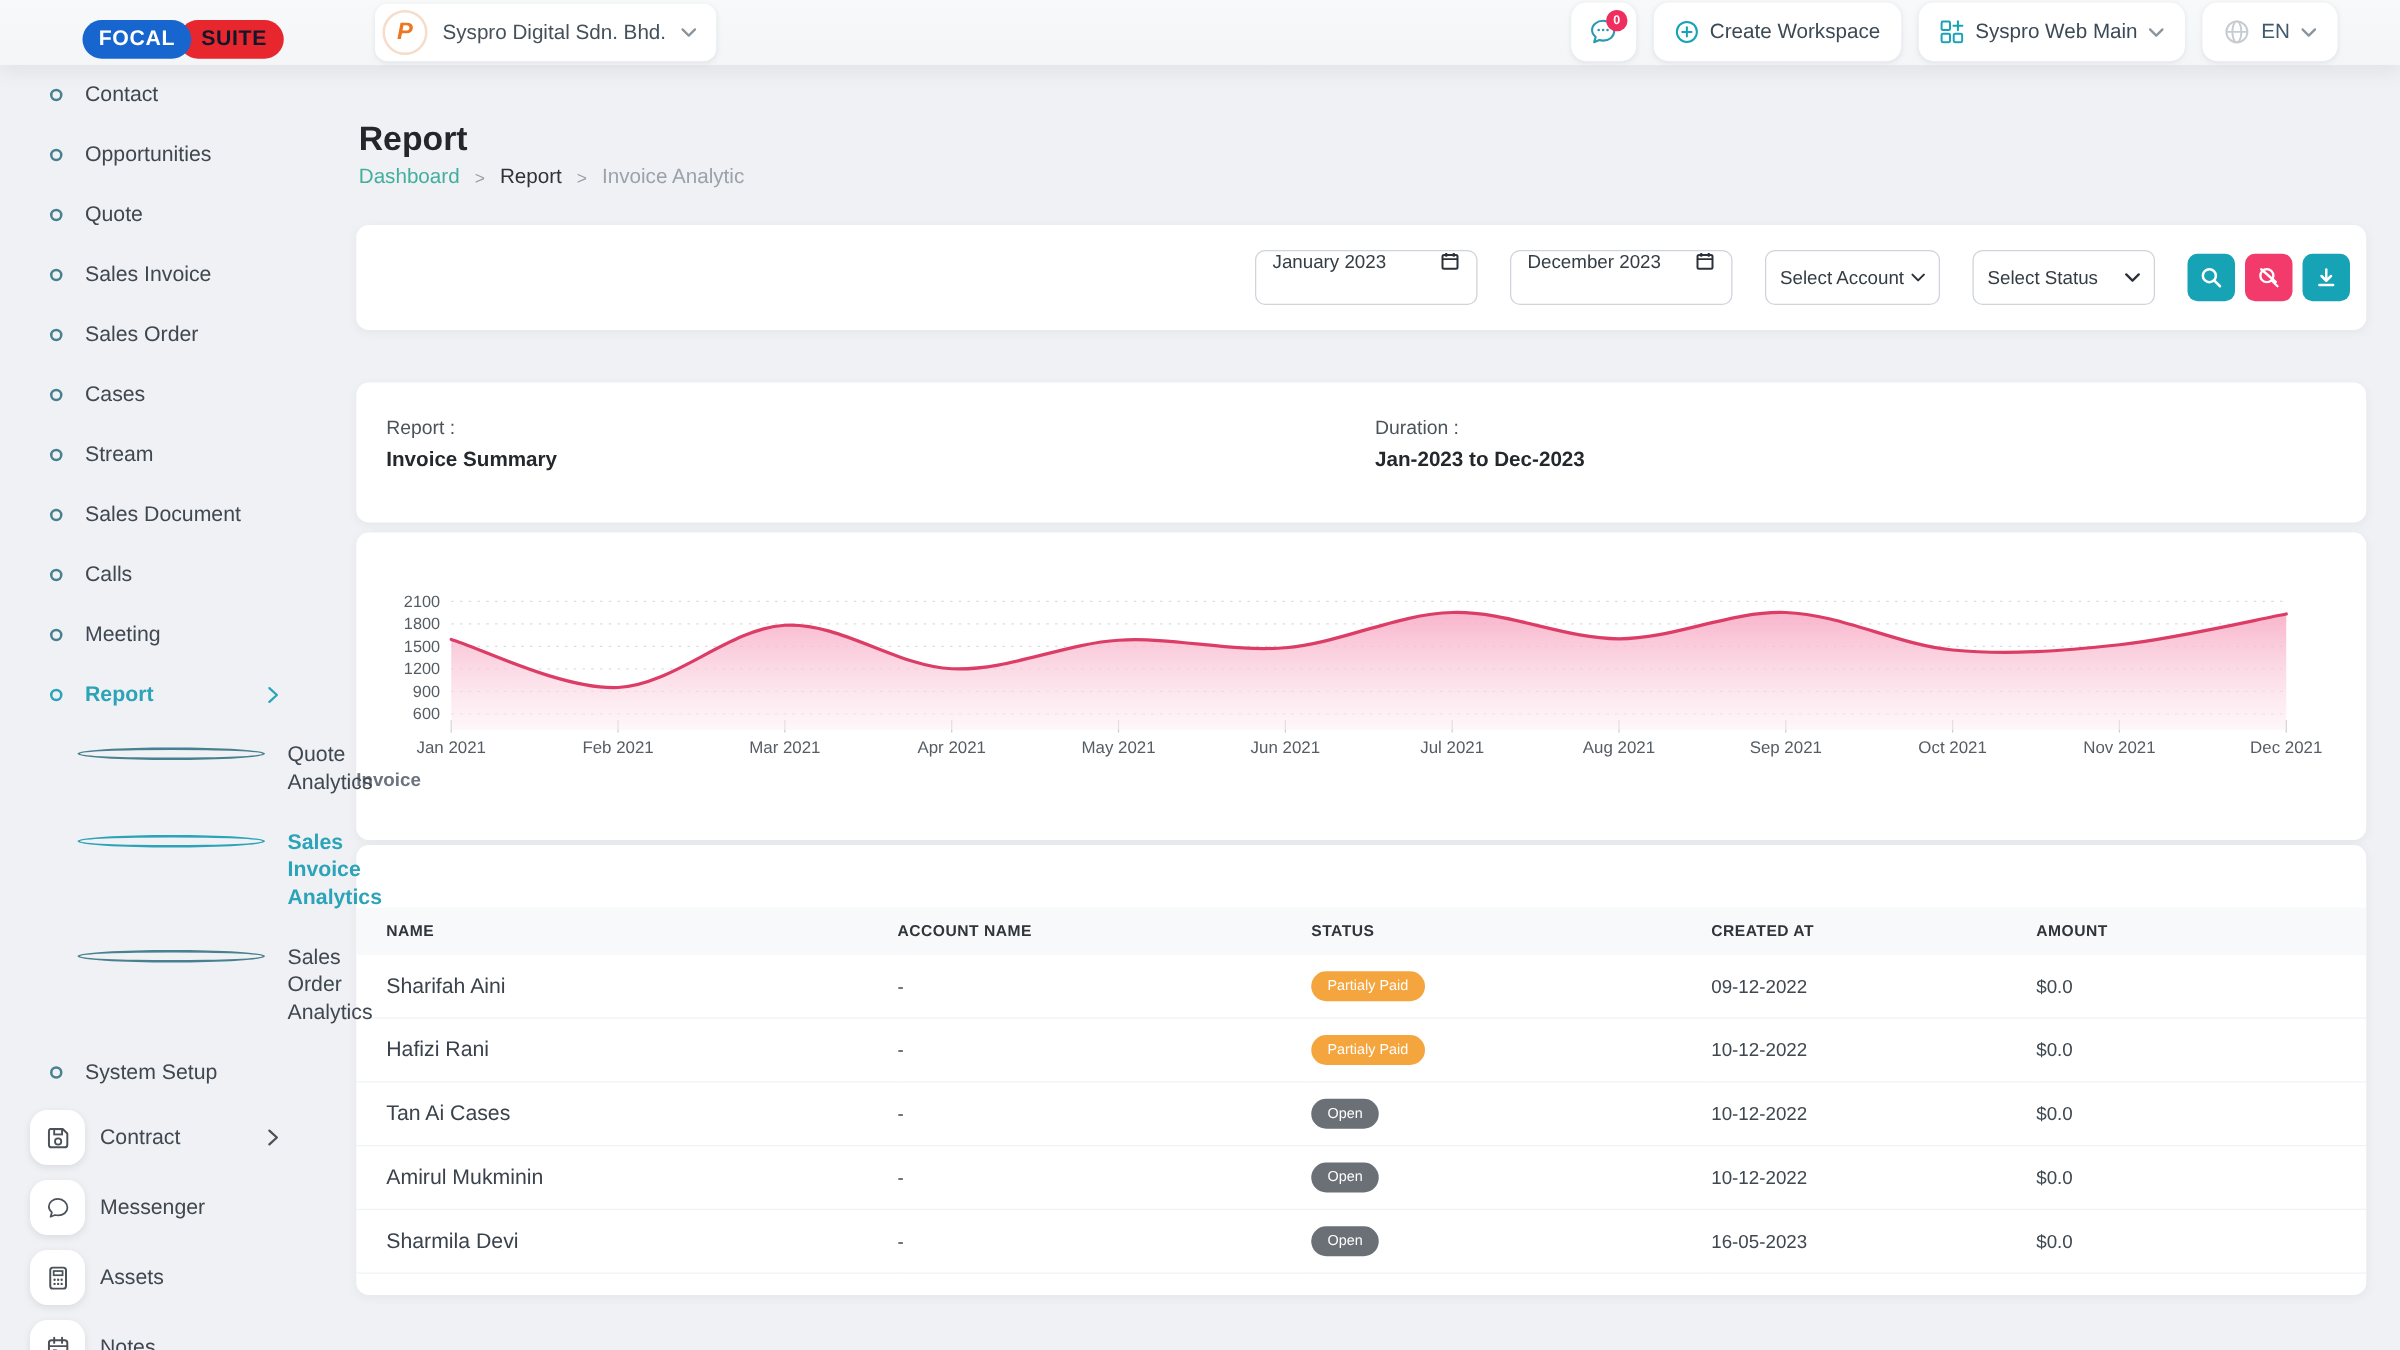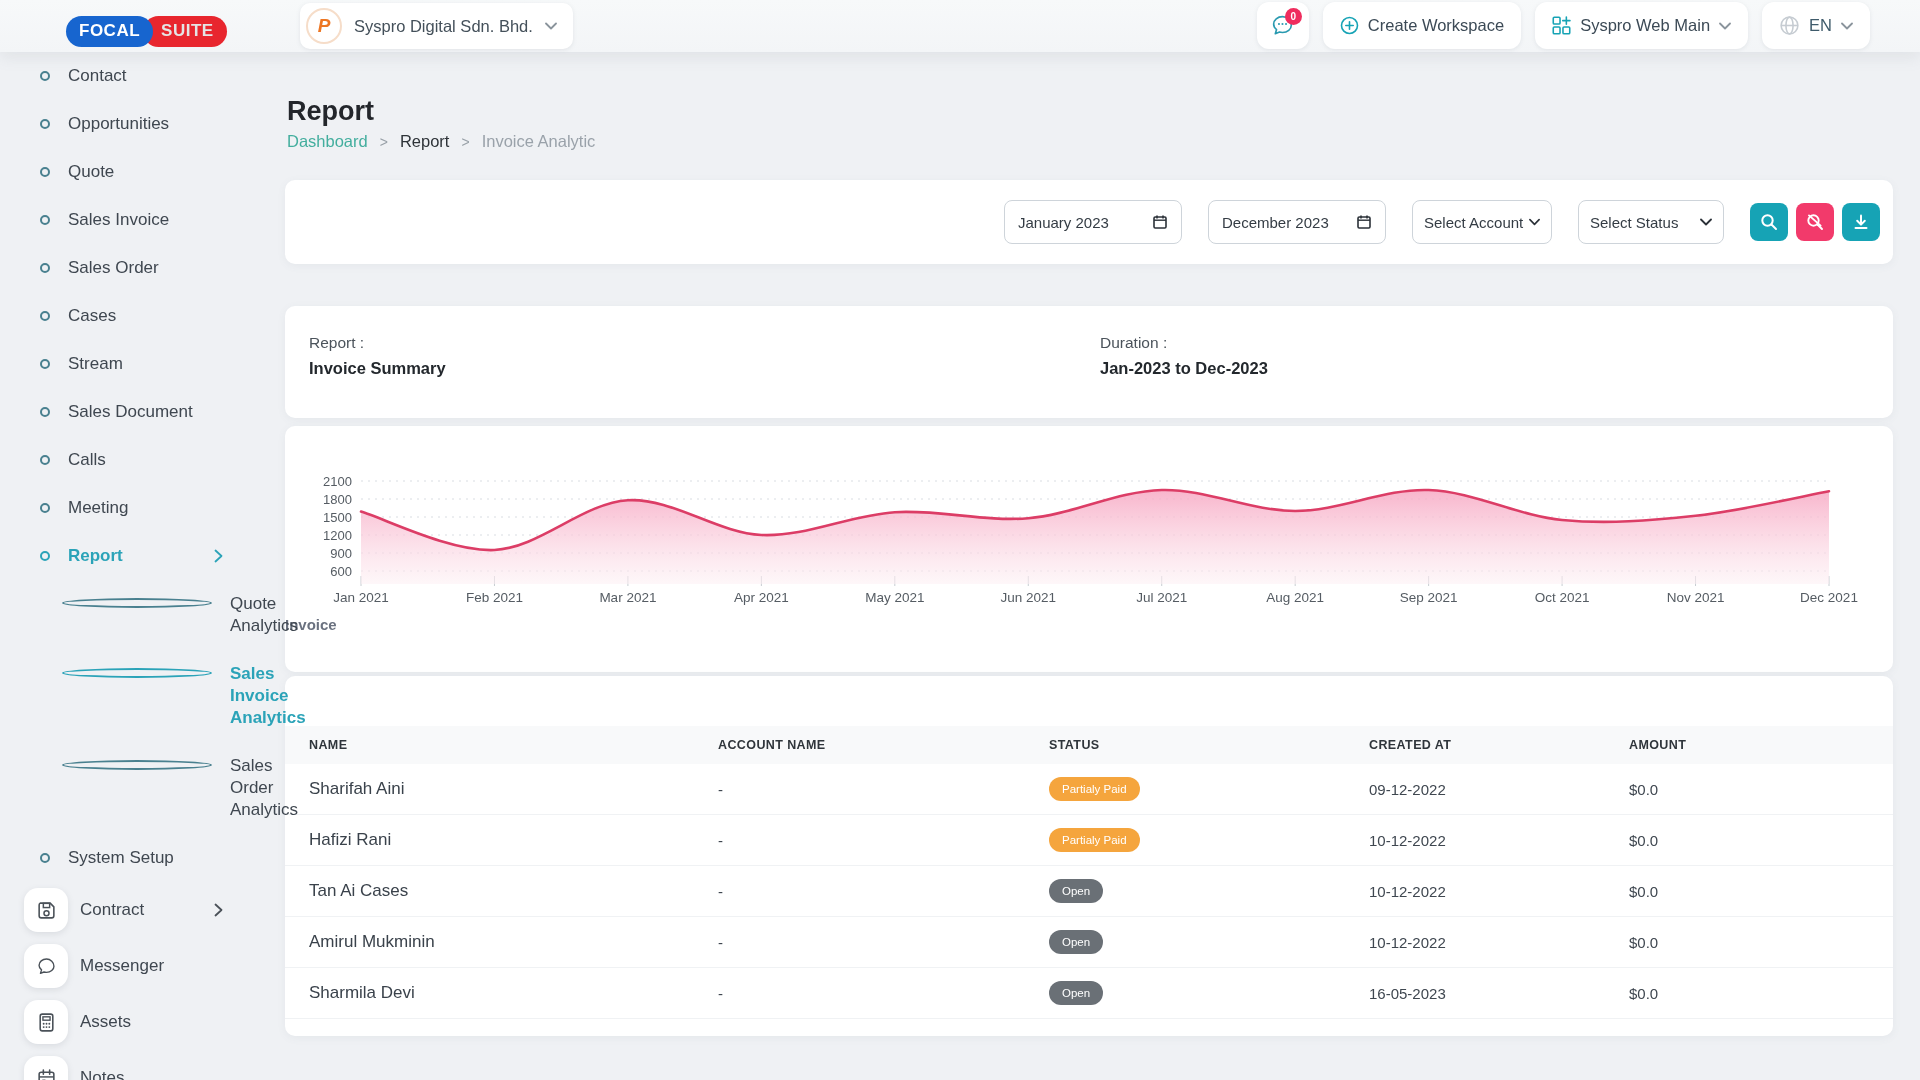--- a/index.html
+++ b/index.html
@@ -7,21 +7,21 @@
     font-family:"Liberation Sans", sans-serif; background:#eff1f4; }
 
   
   .top-band { position:absolute; left:0; top:0; width:1920px; height:52px;
     background:linear-gradient(#f7f9fa,#f3f5f7); box-shadow:0 6px 14px rgba(120,130,140,.12); z-index:5; }
 
   
   .logo { position:absolute; left:66px; top:16px; display:flex; z-index:6; }
   .logo-left { background:#1765cf; color:#fff; font-weight:bold; font-size:17px;
     padding:5px 13px 6px; border-radius:16px; z-index:2; letter-spacing:.5px; }
-  .logo-right { background:#e8262e; color:#e5e5e5; font-weight:bold; font-size:17px;
+  .logo-right { background:#e8262e; color:#0f172a; font-weight:bold; font-size:17px;
     padding:5px 13px 6px 18px; border-radius:16px; margin-left:-10px; z-index:1; letter-spacing:.5px; }
 
   
   .workspace-pill { position:absolute; left:300px; top:3px; height:46px; background:#fff;
     border-radius:10px; display:flex; align-items:center; gap:12px; padding:0 16px 0 6px;
     box-shadow:0 1px 4px rgba(120,130,140,.15); z-index:6; }
   .ws-avatar { width:36px; height:36px; border-radius:50%; border:2px solid #f6ddc9;
     background:#fff; display:flex; align-items:center; justify-content:center;
     color:#ed7623; font-weight:bold; font-style:italic; font-size:19px; }
   .ws-name { font-size:16.5px; color:#44505a; }
@@ -65,21 +65,21 @@
   .bc-link { color:#43ae9e; cursor:pointer; }
   .bc-sep { color:#98a0a7; font-size:14px; }
   .bc-current-parent { color:#2e3338; cursor:pointer; }
   .bc-current { color:#9aa2aa; }
 
   .card { position:absolute; left:285px; width:1608px; background:#fff; border-radius:10px;
     box-shadow:0 2px 8px rgba(100,110,125,.07); }
   .filter-card { top:180px; height:84px; display:flex; align-items:center;
     justify-content:flex-end; gap:26px; padding-right:13px; }
   .date-input { width:178px; height:44px; border:1px solid #ced4da; border-radius:8px;
-    display:flex; align-items:center; justify-content:space-between; padding:0 13px;
+    display:flex; align-items:flex-start; justify-content:space-between; padding:0 13px;
     font-size:15px; color:#343c44; background:#fff; cursor:pointer; }
   .select-box { height:44px; border:1px solid #ced4da; border-radius:8px; display:flex;
     align-items:center; justify-content:space-between; padding:0 11px; font-size:15px;
     color:#343c44; background:#fff; cursor:pointer; }
   .sel-account { width:140px; }
   .sel-status { width:146px; }
   .btn-row { display:flex; gap:8px; }
   .sq-btn { width:38px; height:38px; border-radius:8px; border:none; display:flex;
     align-items:center; justify-content:center; cursor:pointer; }
   .btn-teal { background:#16a3b5; }

